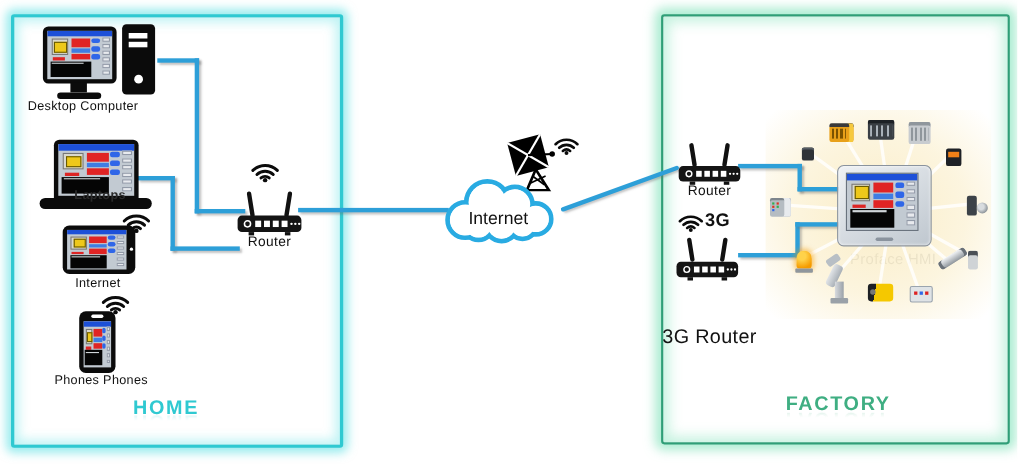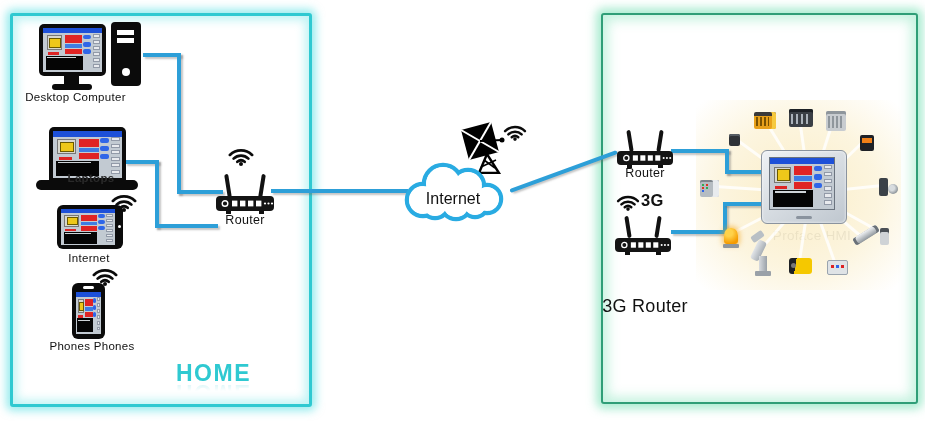--- a/index.html
+++ b/index.html
@@ -8,22 +8,22 @@
 
   
   .zone{position:absolute;border-radius:3px;background:#fff;}
   .home-box{left:10px;top:13px;width:296px;height:388px;
     border:3px solid var(--home-accent,#2fc9d1);
     box-shadow:0 0 9px 4px rgba(72,221,224,.55), inset 0 0 10px 4px rgba(72,221,224,.35);}
   .factory-box{left:601px;top:13px;width:313px;height:387px;
     border:2px solid #2f9e77;
     box-shadow:0 0 10px 5px rgba(126,226,184,.65), inset 0 0 12px 5px rgba(126,226,184,.45);}
 
-  .zone-title{position:absolute;font-size:23px;font-weight:bold;letter-spacing:1.5px;
-    text-align:right;width:200px;
+  .zone-title{position:absolute;font-size:18px;font-weight:bold;letter-spacing:1.5px;
+    text-align:center;width:200px;
     -webkit-box-reflect:below -8px linear-gradient(rgba(0,0,0,0) 55%, rgba(0,0,0,.30));}
   .home-title{left:51px;top:360px;color:var(--home-accent,#2fc9d1);}
   .factory-title{left:662px;top:357px;color:var(--factory-accent,#3fae82);}
 
   .dev-label{position:absolute;font-size:11.5px;letter-spacing:.3px;text-align:center;color:#111;}
 
   
   .wire{position:absolute;background:var(--wire-blue,#2d9fd8);z-index:3;
         box-shadow:2px 2px 2px rgba(110,110,110,.40);}
   .wire.diag{transform-origin:left center;height:4px;border-radius:2px;}
@@ -489,14 +489,15 @@
           <i></i>
         </div>
         <div class="m-term">
           <i></i>
         </div>
       </div>
     <i class="brand"></i>
   </div>
   <div class="dev-label" style="left:752px;top:228px;width:120px;font-size:13.5px;">Proface HMI</div>
 
+  <div class="zone-title factory-title">FACTORY</div>
 
 </div>
 
 </body></html>

